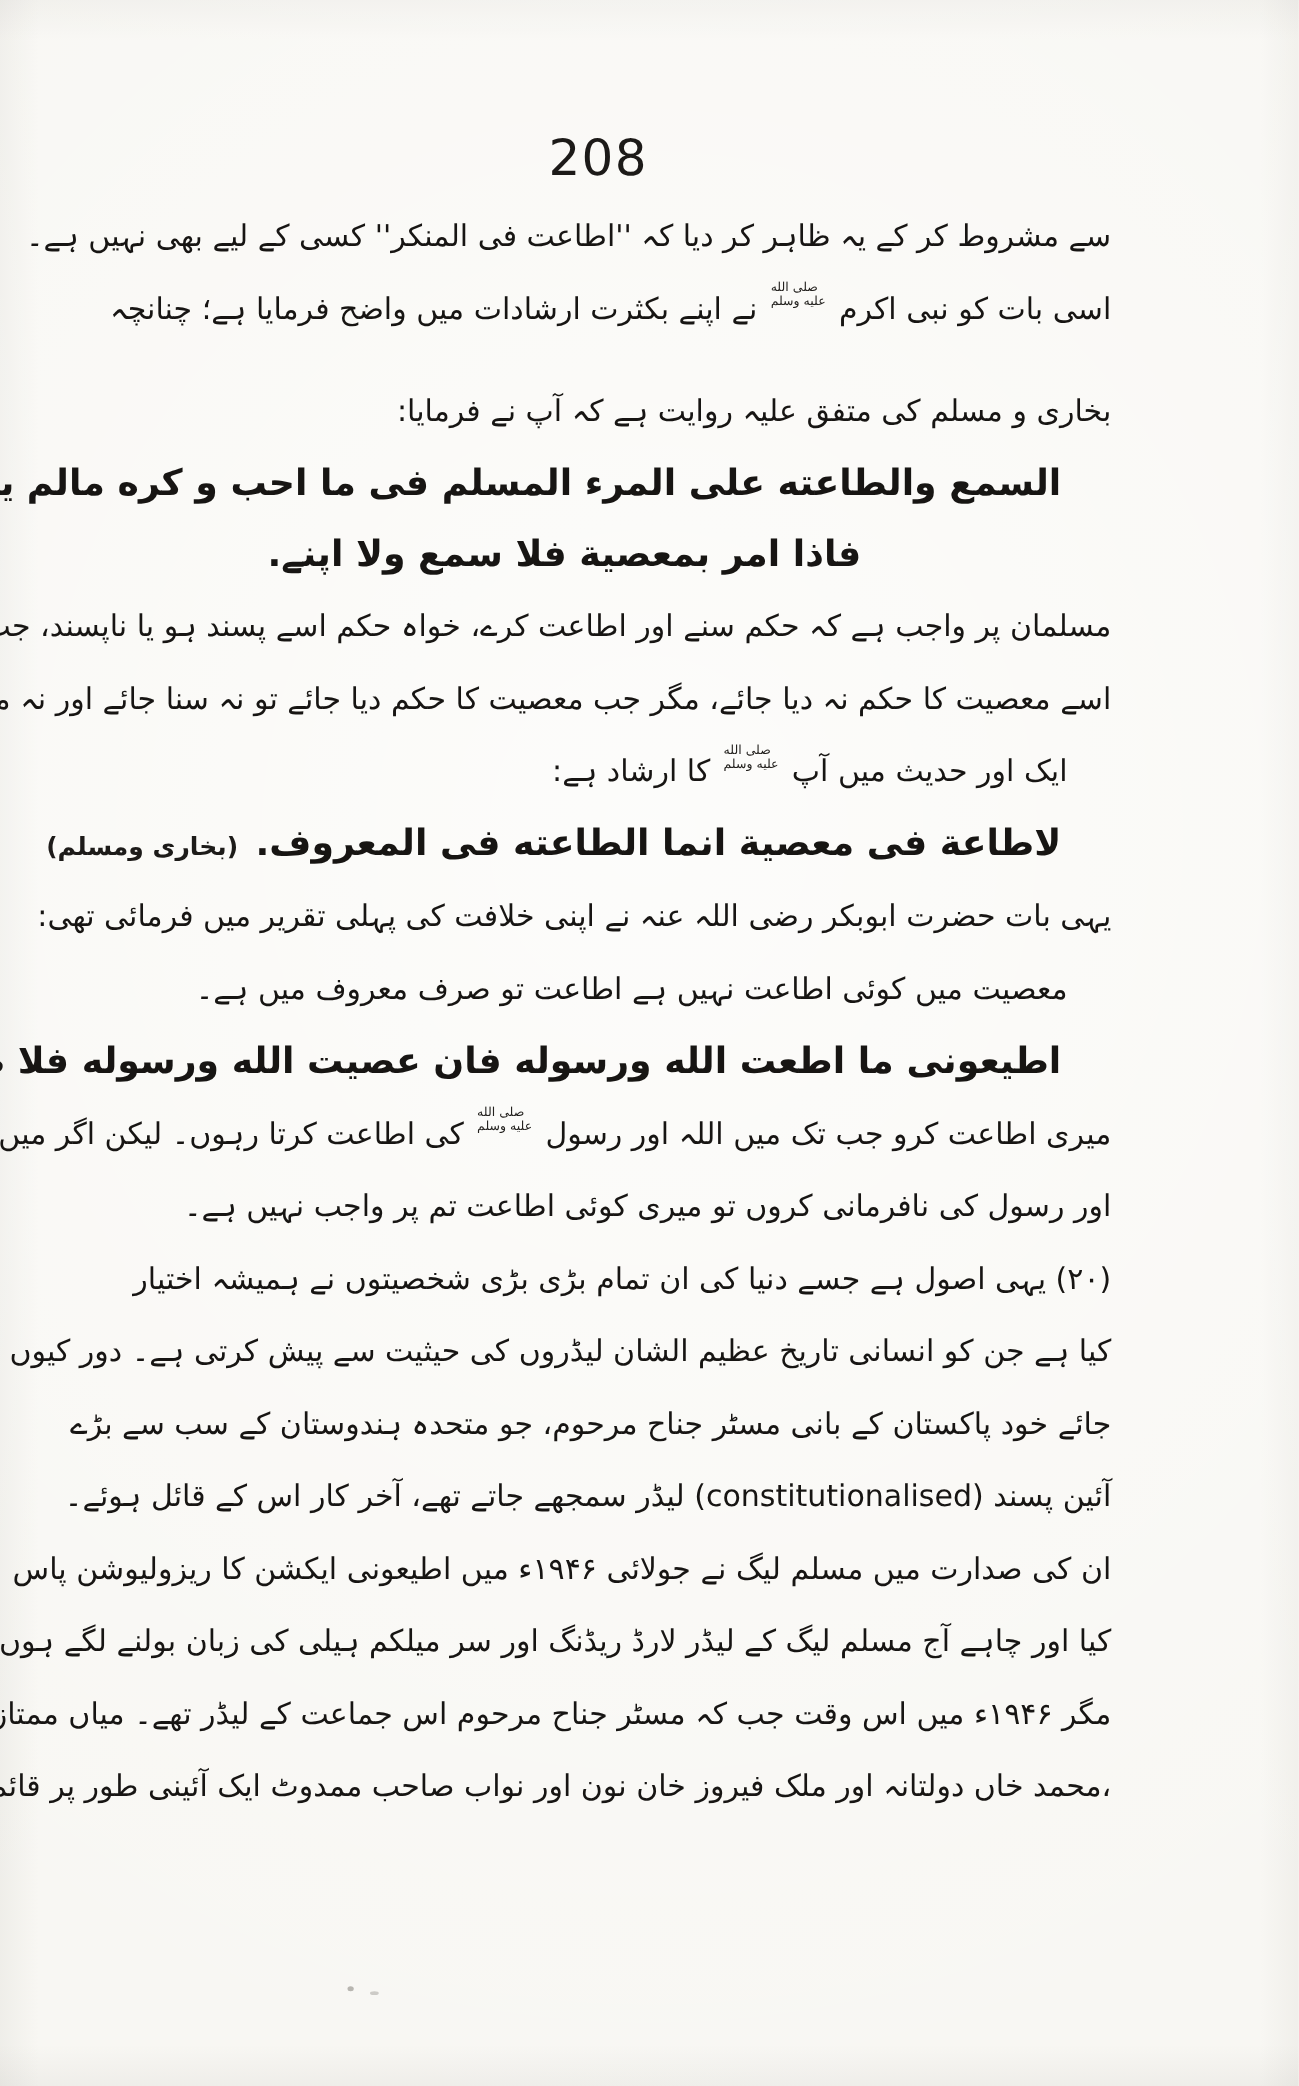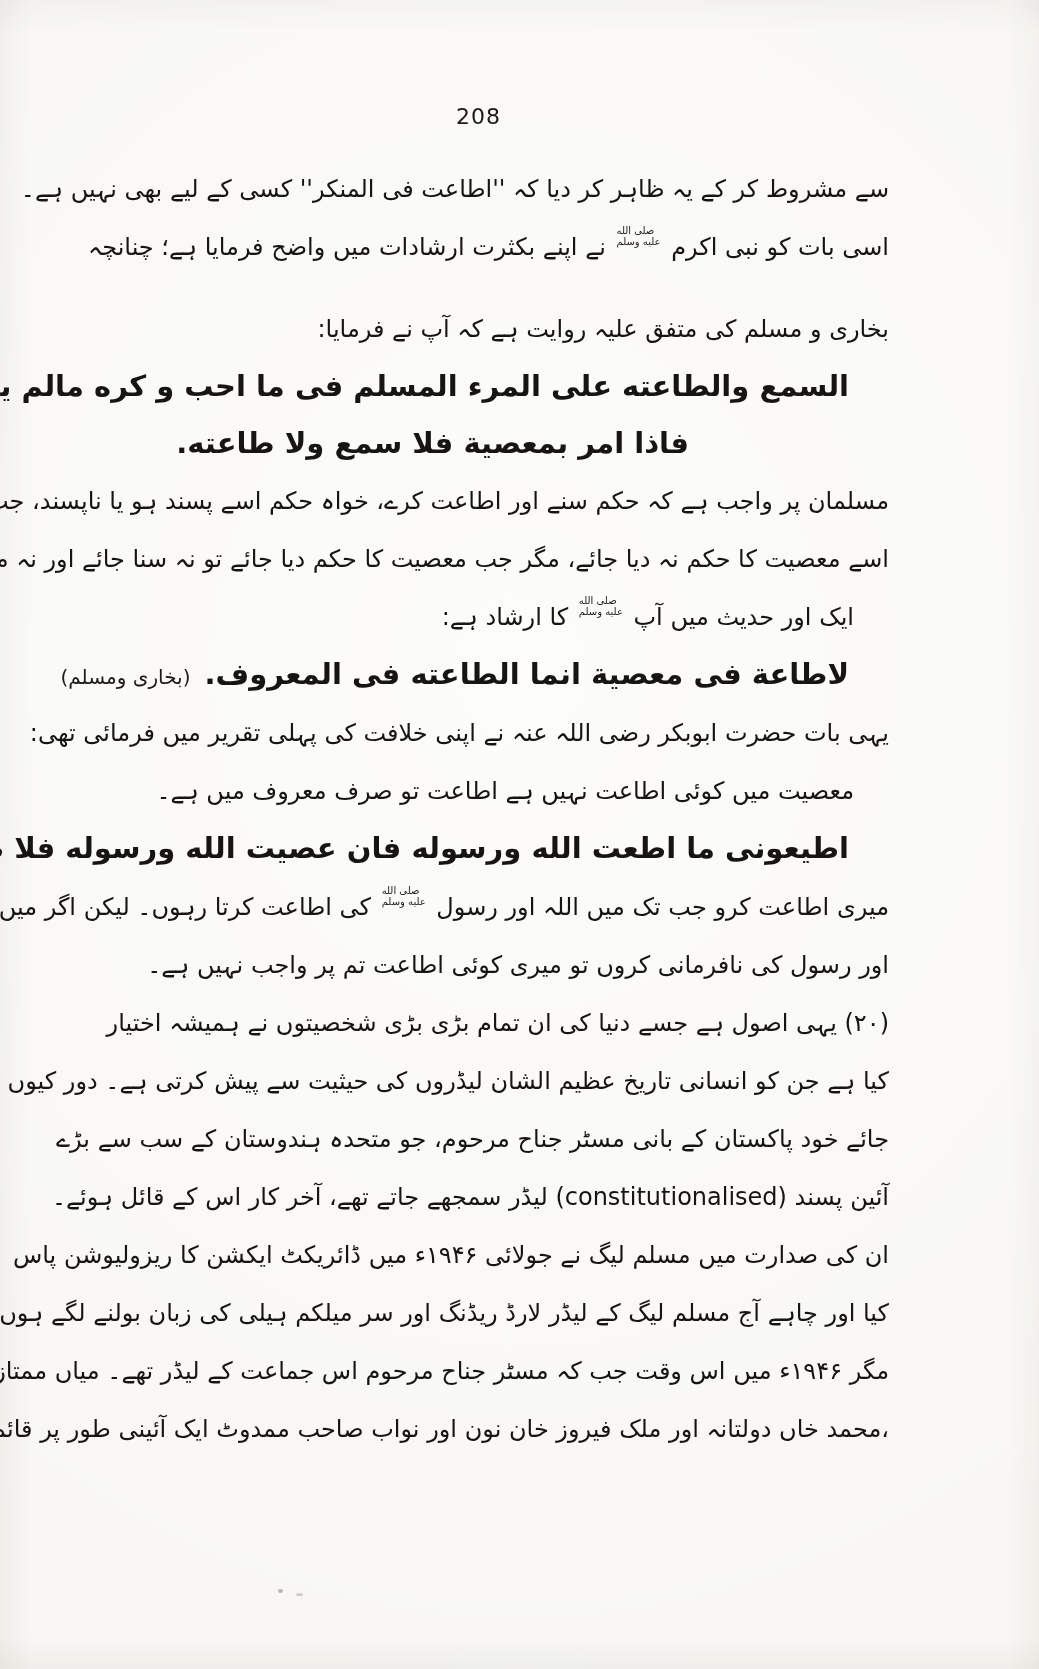--- a/index.html
+++ b/index.html
@@ -12,21 +12,21 @@
   .paper{
     position:absolute;inset:0;
     background:
       radial-gradient(ellipse 130% 90% at 50% 40%, rgba(255,255,255,.65), rgba(0,0,0,0) 70%),
       linear-gradient(90deg, rgba(90,85,75,.06) 0, rgba(0,0,0,0) 3%, rgba(0,0,0,0) 97%, rgba(90,85,75,.05) 100%),
       linear-gradient(180deg, rgba(90,85,75,.05) 0, rgba(0,0,0,0) 2%, rgba(0,0,0,0) 98%, rgba(90,85,75,.06) 100%);
   }
   .page-number{
     position:absolute;top:104px;left:68px;width:821px;
     text-align:center;direction:ltr;
-    font-size:22px;font-weight:500;color:#1c1a18;letter-spacing:1px;
+    font-size:40px;font-weight:500;color:#1c1a18;letter-spacing:1px;
   }
   .text-block{
     position:absolute;top:160px;left:68px;width:821px;
     direction:rtl;color:#171513;
   }
   .line{
     display:block;white-space:nowrap;text-align:right;direction:rtl;
     line-height:58px;height:58px;font-size:24px;
     unicode-bidi:plaintext;
   }
@@ -34,21 +34,21 @@
   .line.arabic{
     font-weight:bold;font-size:29px;line-height:56px;height:58px;
     padding-right:40px;
   }
   .line.arabic-indent{
     font-weight:bold;font-size:29px;line-height:54px;height:56px;
     padding-right:200px;
   }
   .line.prose-indent{padding-right:35px;}
   .cite{
-    font-weight:normal;font-size:20px;color:#1d1b19;
+    font-weight:bold;font-size:20px;color:#1d1b19;
     margin-right:14px;
     margin-left:28px;
   }
   .saw{ 
     display:inline-block;width:44px;height:36px;overflow:hidden;
     font-size:10px;line-height:11px;font-weight:normal;
     vertical-align:-6px;margin:0 3px;white-space:normal;text-align:left;
     color:#24221f;
   }
   .speckle{
@@ -62,34 +62,34 @@
 
 <div class="paper"></div>
 
 <div class="page-number">208</div>
 
 <div class="text-block">
     <div class="line prose" dir="rtl">سے مشروط کر کے یہ ظاہر کر دیا کہ ''اطاعت فی المنکر'' کسی کے لیے بھی نہیں ہے۔</div>
     <div class="line prose" dir="rtl">اسی بات کو نبی اکرم <span class="saw">صلى الله عليه وسلم</span> نے اپنے بکثرت ارشادات میں واضح فرمایا ہے؛ چنانچہ</div>
     <div class="line prose gap-top" dir="rtl">بخاری و مسلم کی متفق علیہ روایت ہے کہ آپ نے فرمایا:</div>
     <div class="line arabic" dir="rtl">السمع والطاعته على المرء المسلم فى ما احب و كره مالم يومر بمعصية</div>
-    <div class="line arabic-indent" dir="rtl">فاذا امر بمعصية فلا سمع ولا طاعته.</div>
+    <div class="line arabic-indent" dir="rtl">فاذا امر بمعصية فلا سمع ولا اپنے.</div>
     <div class="line prose" dir="rtl">مسلمان پر واجب ہے کہ حکم سنے اور اطاعت کرے، خواہ حکم اسے پسند ہو یا ناپسند، جب تک کہ</div>
     <div class="line prose" dir="rtl">اسے معصیت کا حکم نہ دیا جائے، مگر جب معصیت کا حکم دیا جائے تو نہ سنا جائے اور نہ مانا جائے۔</div>
     <div class="line prose-indent" dir="rtl">ایک اور حدیث میں آپ <span class="saw">صلى الله عليه وسلم</span> کا ارشاد ہے:</div>
     <div class="line arabic" dir="rtl">لاطاعة فى معصية انما الطاعته فى المعروف.<span class="cite">(بخاری ومسلم)</span></div>
     <div class="line prose" dir="rtl">یہی بات حضرت ابوبکر رضی اللہ عنہ نے اپنی خلافت کی پہلی تقریر میں فرمائی تھی:</div>
     <div class="line prose-indent" dir="rtl">معصیت میں کوئی اطاعت نہیں ہے اطاعت تو صرف معروف میں ہے۔</div>
     <div class="line arabic" dir="rtl">اطيعونى ما اطعت الله ورسوله فان عصيت الله ورسوله فلا طاعة لى</div>
     <div class="line prose" dir="rtl">میری اطاعت کرو جب تک میں اللہ اور رسول <span class="saw">صلى الله عليه وسلم</span> کی اطاعت کرتا رہوں۔ لیکن اگر میں اللہ</div>
     <div class="line prose" dir="rtl">اور رسول کی نافرمانی کروں تو میری کوئی اطاعت تم پر واجب نہیں ہے۔</div>
     <div class="line prose" dir="rtl">(۲۰) یہی اصول ہے جسے دنیا کی ان تمام بڑی بڑی شخصیتوں نے ہمیشہ اختیار</div>
     <div class="line prose" dir="rtl">کیا ہے جن کو انسانی تاریخ عظیم الشان لیڈروں کی حیثیت سے پیش کرتی ہے۔ دور کیوں</div>
     <div class="line prose" dir="rtl">جائے خود پاکستان کے بانی مسٹر جناح مرحوم، جو متحدہ ہندوستان کے سب سے بڑے</div>
     <div class="line prose" dir="rtl">آئین پسند (constitutionalised) لیڈر سمجھے جاتے تھے، آخر کار اس کے قائل ہوئے۔</div>
-    <div class="line prose" dir="rtl">ان کی صدارت میں مسلم لیگ نے جولائی ۱۹۴۶ء میں ڈائریکٹ ایکشن کا ریزولیوشن پاس</div>
+    <div class="line prose" dir="rtl">ان کی صدارت میں مسلم لیگ نے جولائی ۱۹۴۶ء میں اطيعونى ایکشن کا ریزولیوشن پاس</div>
     <div class="line prose" dir="rtl">کیا اور چاہے آج مسلم لیگ کے لیڈر لارڈ ریڈنگ اور سر میلکم ہیلی کی زبان بولنے لگے ہوں</div>
     <div class="line prose" dir="rtl">مگر ۱۹۴۶ء میں اس وقت جب کہ مسٹر جناح مرحوم اس جماعت کے لیڈر تھے۔ میاں ممتاز</div>
     <div class="line prose" dir="rtl">،محمد خاں دولتانہ اور ملک فیروز خان نون اور نواب صاحب ممدوٹ ایک آئینی طور پر قائم</div>
   </div>
 
 <div class="speckle s1"></div>
 <div class="speckle s2"></div>
 
 </body></html>

